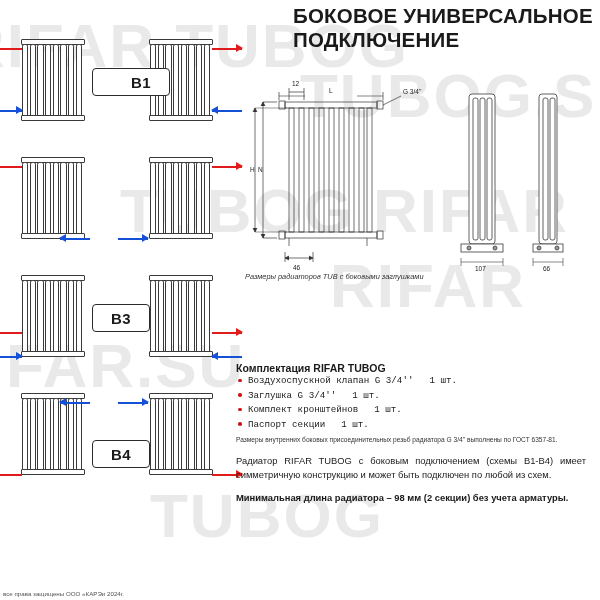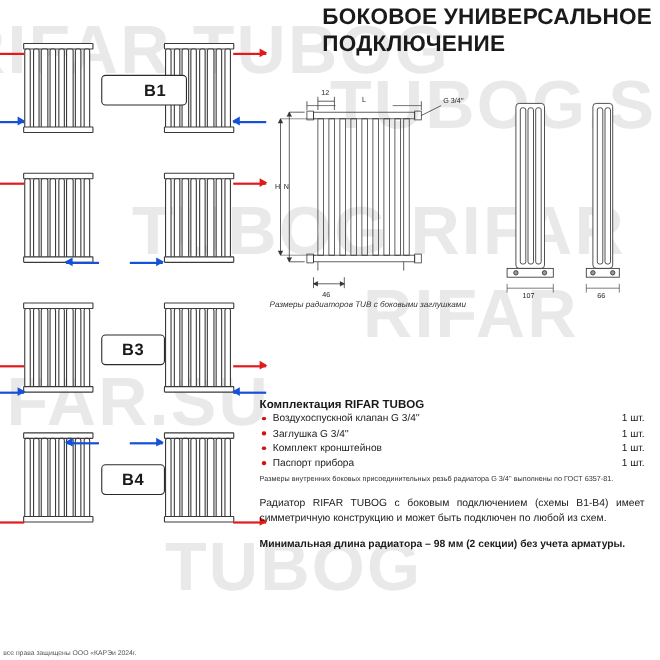--- a/index.html
+++ b/index.html
@@ -94,21 +94,21 @@
   }
   .sidepic{position:absolute;left:455px;top:88px;width:140px;height:185px;z-index:2;}
 
   
   .txt{position:absolute;left:236px;top:362px;width:350px;z-index:2;}
   .txt .h1{font-size:10.5px;font-weight:bold;margin:0 0 1px 0;}
   .txt .h2{font-size:10.5px;font-weight:bold;color:#d01414;margin:0 0 6px 0;}
   .txt ul{list-style:none;margin:0;padding:0;}
   .txt li{
     font-size:9.2px;margin:0 0 3.5px 0;position:relative;padding-left:12px;
-    display:flex;justify-content:space-between;
+    display:flex;font-family:Liberation Mono, monospace;
   }
   .txt li .bullet{
     position:absolute;left:2px;top:3.5px;width:3.6px;height:3.6px;
     background:#d01414;border-radius:50%;
   }
   .txt li .qty{font-size:9.2px;margin-left:16px;}
   .note{font-size:6.6px;color:#333;margin:5px 0 10px 0;line-height:1.4;}
   .para{font-size:9.4px;line-height:1.55;margin:0 0 8px 0;text-align:justify;}
   .para.last{font-weight:bold;font-size:9.4px;}
 
@@ -312,21 +312,21 @@
         <div class="head"></div>
       </div>
     <div class="arr red rev" style="left:212px;top:86px;">
         <div class="line"></div>
         <div class="head"></div>
       </div>
     <div class="arr blue" style="left:118px;top:14px;">
         <div class="line"></div>
         <div class="head"></div>
       </div>
-    <div class="badge" style="top:38px;">B4</div>
+    <div class="badge" style="top:56px;">B4</div>
   </div>
 </div>
 
 <div class="drawing">
   <svg width="210" height="200" viewBox="0 0 210 200">
     <g stroke="#333" stroke-width="0.7" fill="none">
 
       <rect x="40" y="22" width="92" height="6"></rect>
 
       <rect x="40" y="152" width="92" height="6"></rect>
@@ -426,21 +426,21 @@
       <span>Заглушка G 3/4''</span>
       <span class="qty">1 шт.</span>
     </li>
     <li>
       <span class="bullet"></span>
       <span>Комплект кронштейнов</span>
       <span class="qty">1 шт.</span>
     </li>
     <li>
       <span class="bullet"></span>
-      <span>Паспорт прибора</span>
+      <span>Паспорт секции</span>
       <span class="qty">1 шт.</span>
     </li>
   </ul>
   <div class="note">Размеры внутренних боковых присоединительных резьб радиатора G 3/4'' выполнены по ГОСТ 6357-81.</div>
   <p class="para">Радиатор RIFAR TUBOG с боковым подключением (схемы В1-В4) имеет симметричную конструкцию и может быть подключен по любой из схем.</p>
   <p class="para last">Минимальная длина радиатора – 98 мм (2 секции) без учета арматуры.</p>
 </div>
 
 <div class="footer">все права защищены ООО «КАРЭи 2024г.</div>
 

